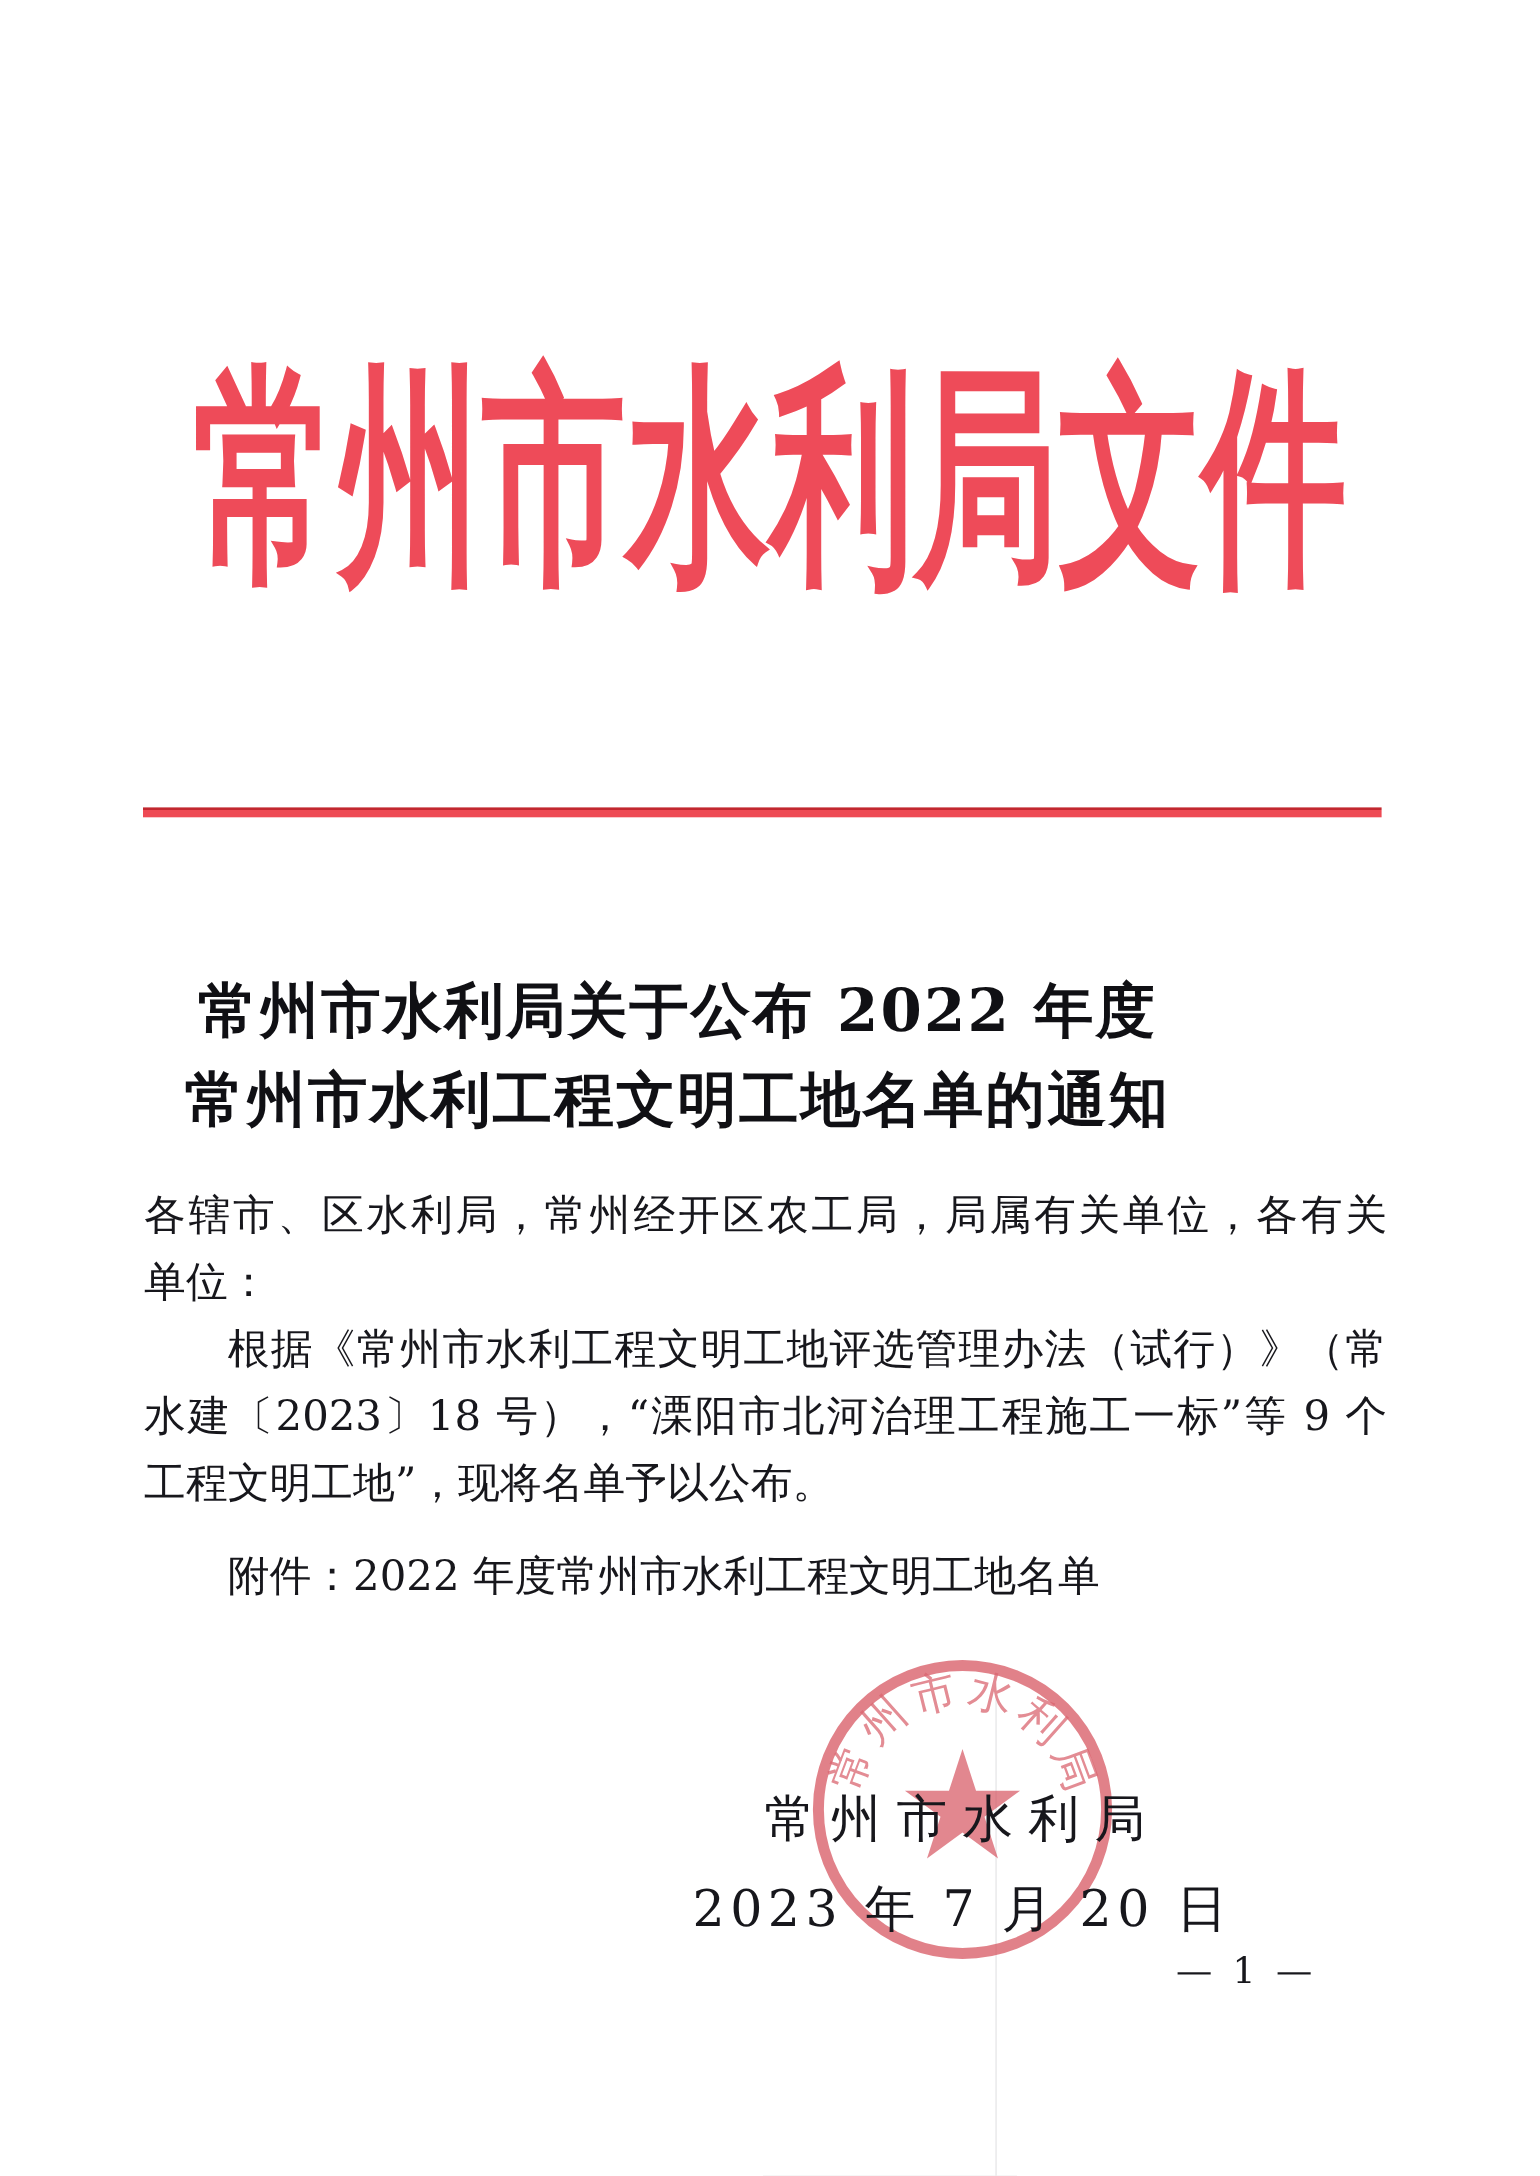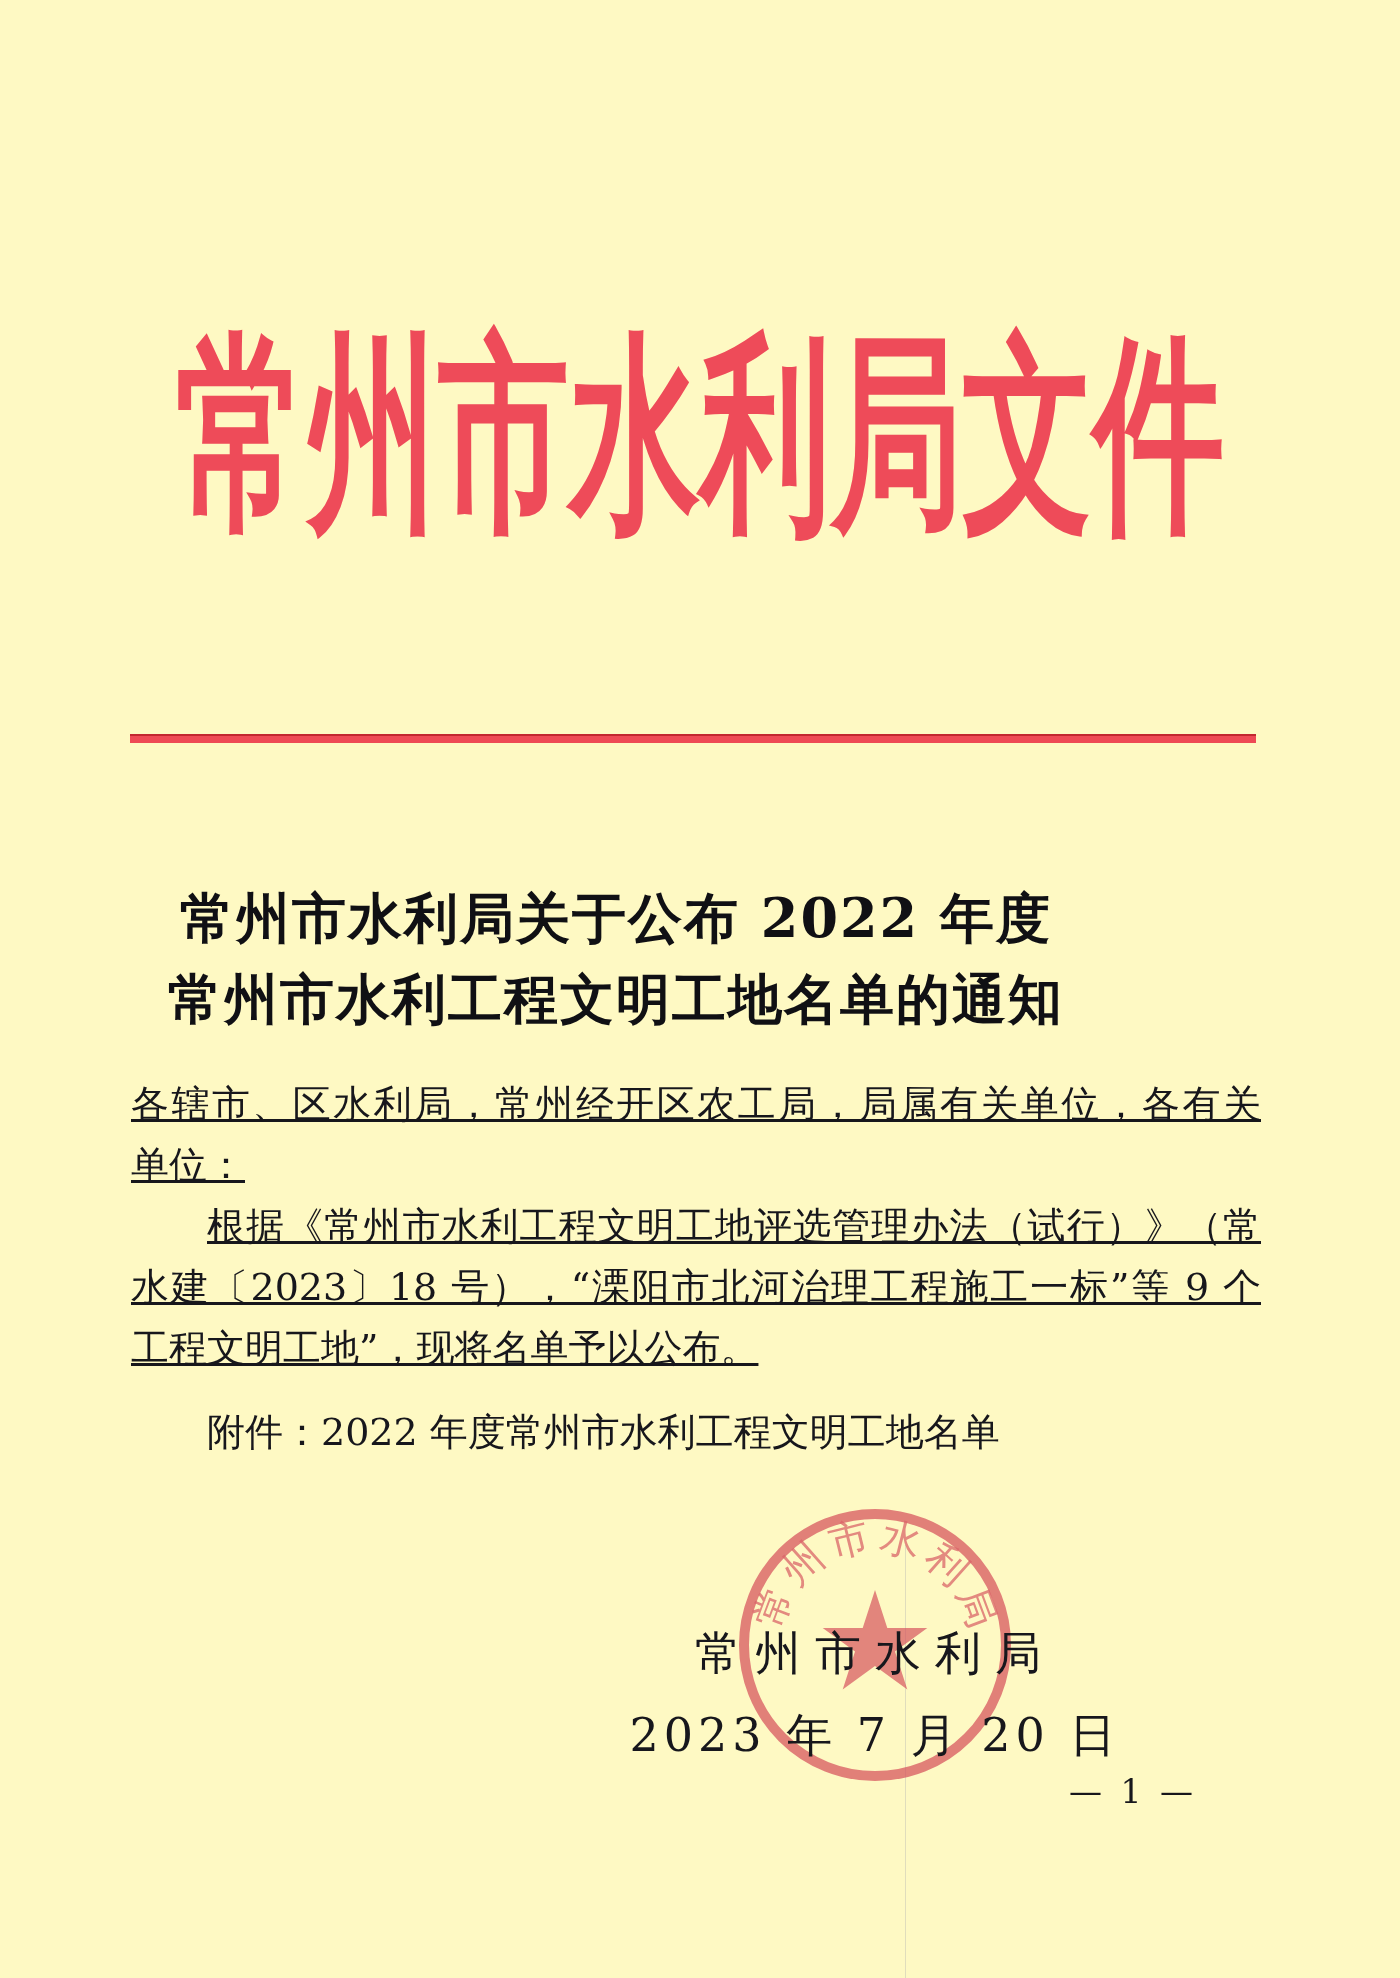--- a/index.html
+++ b/index.html
@@ -6,21 +6,21 @@
     margin: 0;
     padding: 0;
     background: #e8e8e8;
     font-family: "DejaVu Serif", "Liberation Serif", serif;
   }
   .page {
     position: relative;
     width: 1400px;
     height: 1978px;
     margin: 0 auto;
-    background: #fef9c3;
+    background: #ffffff;
     overflow: hidden;
     color: #1c1c1c;
   }
   
   .agency-header {
     position: absolute;
     top: 318px;
     left: 0;
     width: 1400px;
     height: 230px;
@@ -72,21 +72,20 @@
     position: absolute;
     top: 1074px;
     left: 131px;
     width: 1130px;
     font-size: 38px;
     line-height: 61px;
     color: #17171c;
   }
   .body-line {
     white-space: nowrap;
-    text-decoration: underline;
   }
   .body-line.justify {
     white-space: normal;
     text-align: justify;
     text-align-last: justify;
   }
   .indent2 { text-indent: 2em; }
   .attachment-line {
     margin-top: 23px;
     text-indent: 2em;

